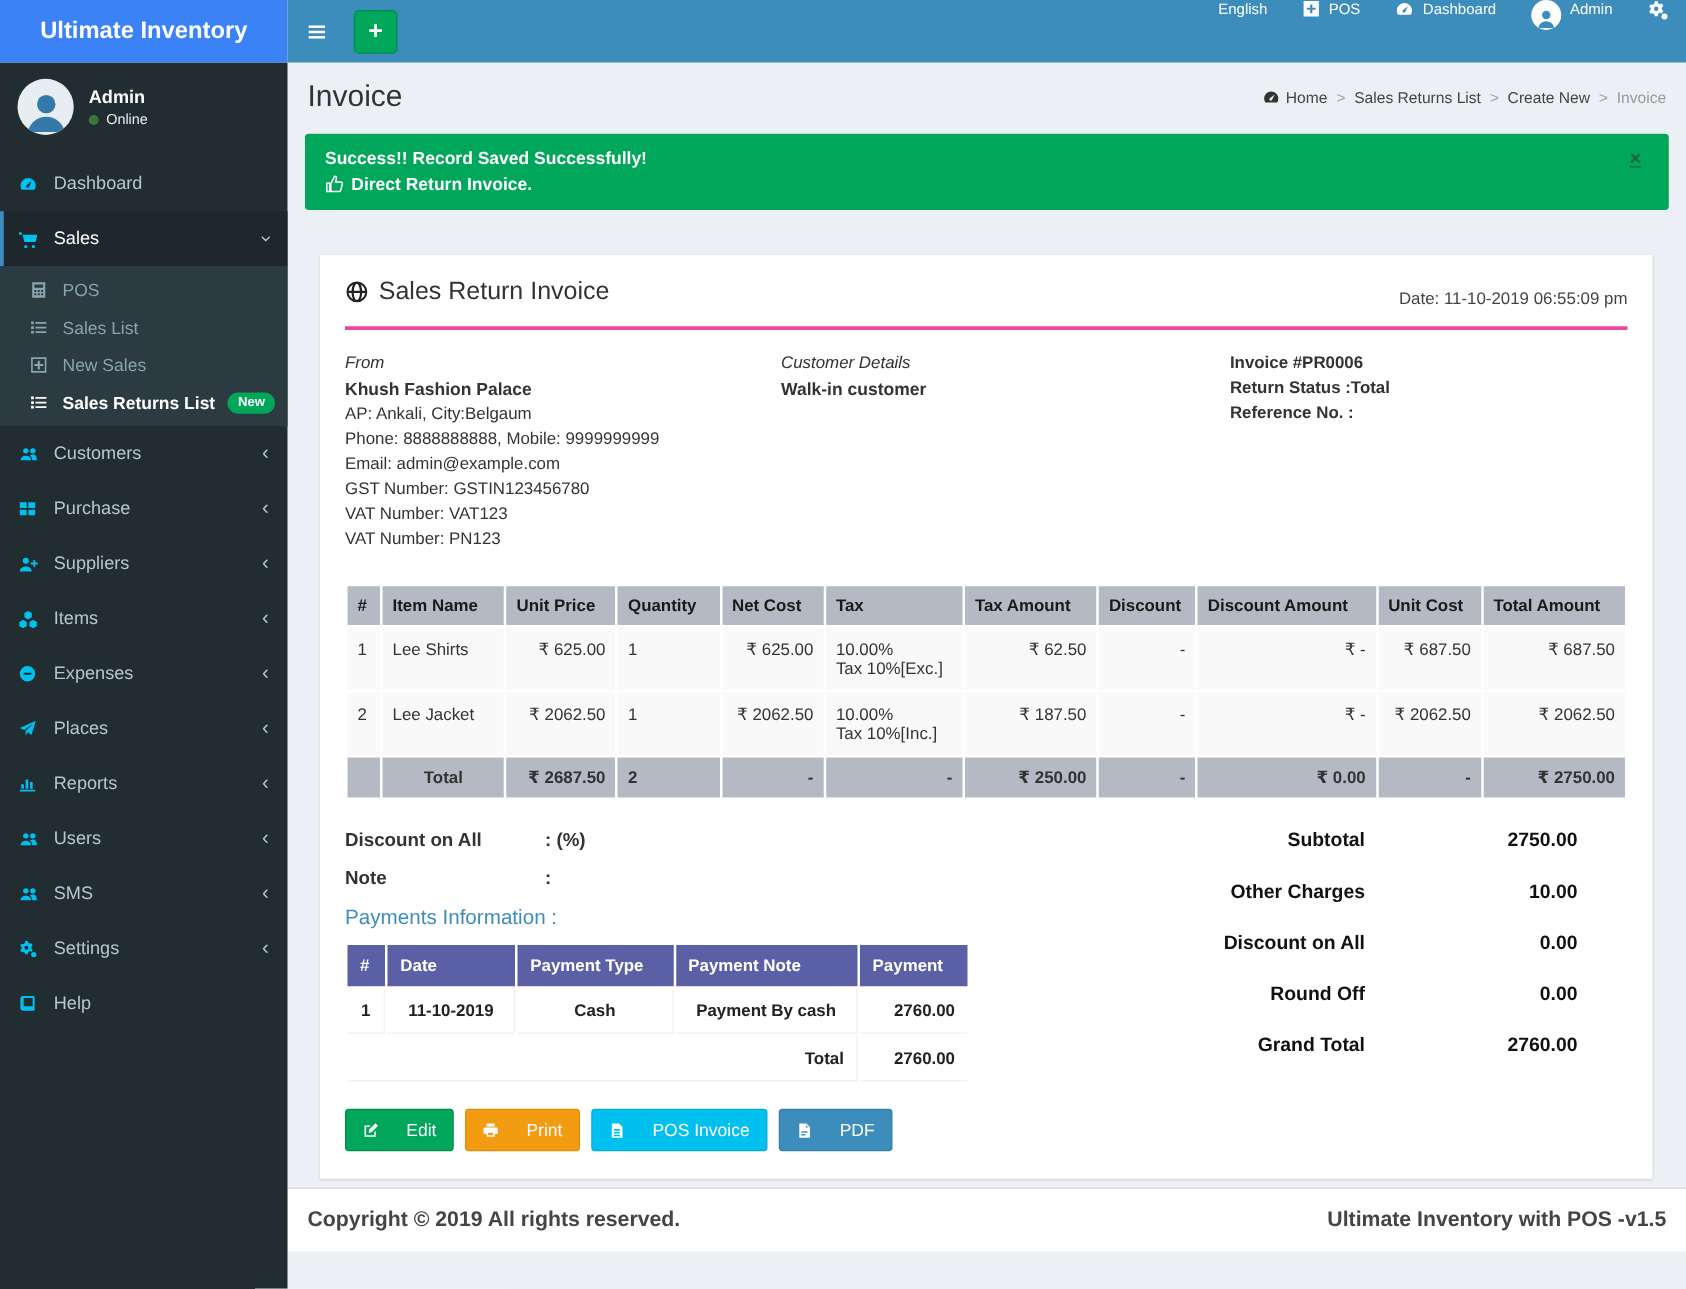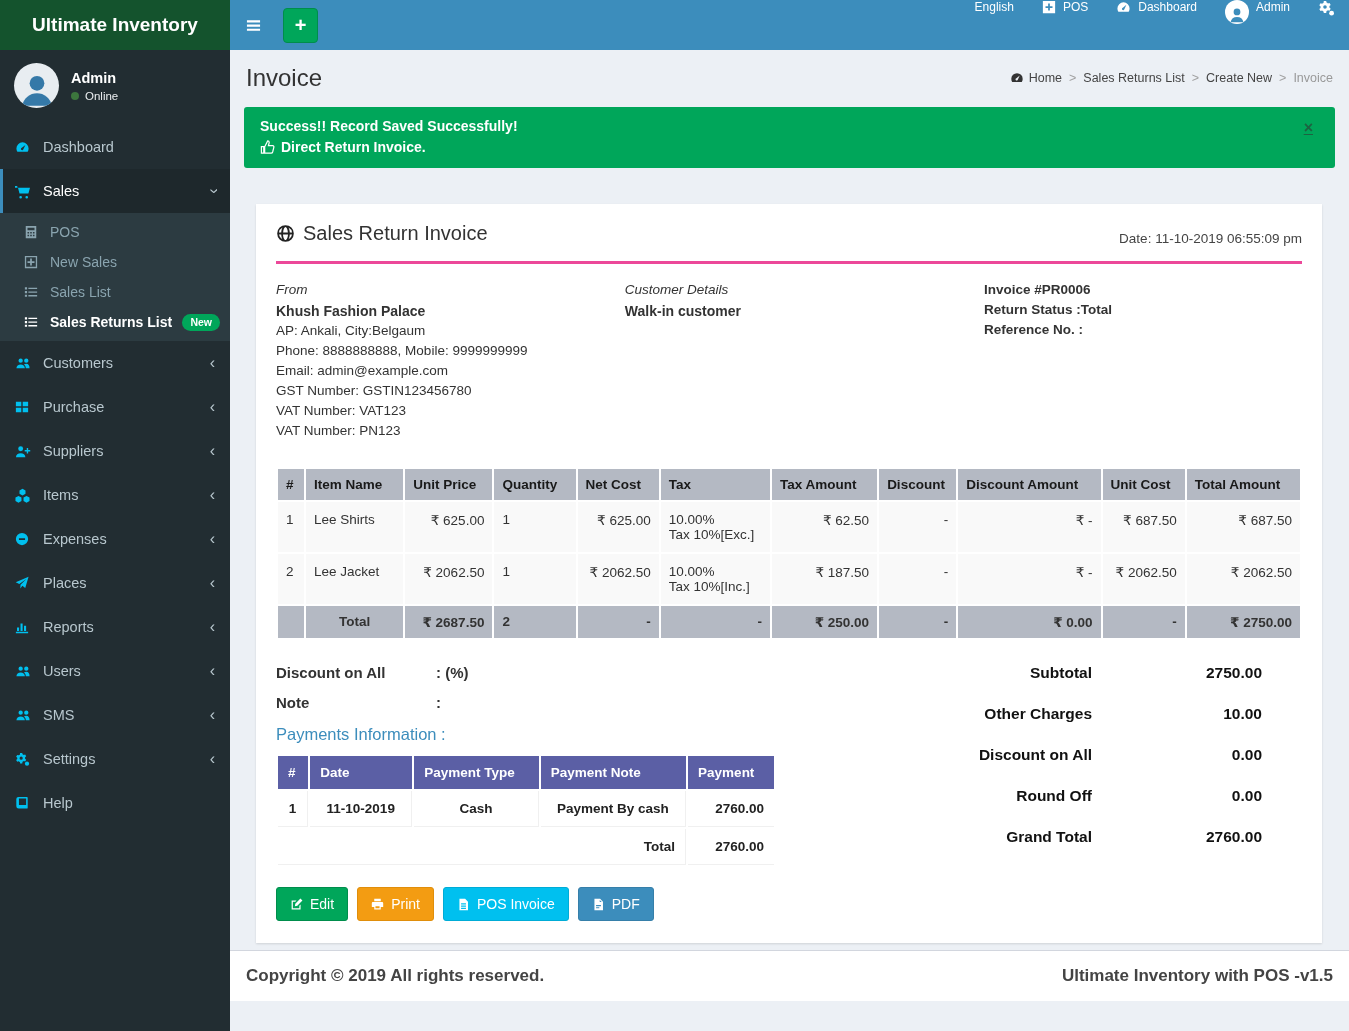--- a/index.html
+++ b/index.html
@@ -3,21 +3,21 @@
 <meta charset="utf-8">
 <style>
   * { margin:0; padding:0; box-sizing:border-box; }
   html,body { width:1349px; height:1031px; overflow:hidden; }
   body { font-family:"Liberation Sans","DejaVu Sans",sans-serif; font-size:14px; color:#333; background:#ecf0f5; position:relative; }
   svg { fill:currentColor; display:block; }
   .ico { display:inline-block; vertical-align:middle; }
 
   
   .topbar { position:absolute; top:0; left:0; width:100%; height:50px; display:flex; z-index:30; }
-  .logo { width:230px; height:50px; background:#14532d; color:#fff; font-size:19px; font-weight:bold; display:flex; align-items:center; justify-content:center; flex:0 0 230px; }
+  .logo { width:230px; height:50px; background:#3b82f6; color:#fff; font-size:19px; font-weight:bold; display:flex; align-items:center; justify-content:center; flex:0 0 230px; }
   .navbar { flex:1; background:#3c8dbc; display:flex; align-items:center; }
   .hamburger { width:46px; height:50px; display:flex; align-items:center; justify-content:center; color:#fff; cursor:pointer; }
   .addbtn { width:35px; height:35px; margin-left:7px; background:#00a65a; border:1px solid #008d4c; border-radius:4px; color:#fff; font-size:20px; font-weight:bold; display:flex; align-items:center; justify-content:center; cursor:pointer; line-height:1; }
   .nav-right { margin-left:auto; display:flex; align-items:center; height:50px; }
   .nav-item { color:#fff; font-size:12px; padding:0 14px; height:50px; display:flex; gap:7px; cursor:pointer; }
   .nav-avatar { width:24px; height:24px; border-radius:50%; background:#fff; color:#3c8dbc; display:flex; align-items:flex-end; justify-content:center; overflow:hidden; }
 
   
   .sidebar { position:absolute; top:50px; left:0; width:230px; bottom:0; background:#222d32; z-index:20; }
   .user-panel { display:flex; align-items:center; gap:12px; padding:13px 14px; }
@@ -87,21 +87,21 @@
   table.pay { width:500px; border-collapse:separate; border-spacing:2px; font-size:13.5px; }
   table.pay th { background:#5b5fa5; color:#fff; font-weight:bold; text-align:left; padding:9px 10px; }
   table.pay td { padding:10px 10px; font-weight:bold; color:#222; border-bottom:1px solid #f0f0f0; background:#fff; }
   table.pay td.divr { border-right:1px solid #f0f0f0; }
 
   .sum-row { display:flex; justify-content:flex-end; align-items:baseline; margin-bottom:23px; font-size:15.5px; font-weight:bold; color:#111; }
   .sum-label { text-align:right; }
   .sum-value { width:170px; text-align:right; }
 
   .actions { margin-top:18px; display:flex; gap:9px; }
-  .btn { display:flex; align-items:center; gap:7px; color:#fff; font-size:14px; padding:8px 13px; border-radius:3px; border:1px solid transparent; cursor:pointer; }
+  .btn { display:flex; align-items:center; gap:22px; color:#fff; font-size:14px; padding:8px 13px; border-radius:3px; border:1px solid transparent; cursor:pointer; }
   .btn-edit { background:#00a65a; border-color:#008d4c; }
   .btn-print { background:#f39c12; border-color:#e08e0b; }
   .btn-pos { background:#00c0ef; border-color:#00acd6; }
   .btn-pdf { background:#3c8dbc; border-color:#367fa9; }
 
   .footer { background:#fff; border-top:1px solid #d2d6de; margin-top:7px; padding:15px 16px; display:flex; justify-content:space-between; font-weight:bold; color:#444; font-size:17px; }
 </style>
 </head>
 <body>
 
@@ -198,32 +198,32 @@
         <span class="mi">
             <svg width="14" height="14" viewBox="0 0 16 16">
               <path fill-rule="evenodd" d="M2 1h12v14H2V1zm2 2v3h8V3H4zm0 5v1.8h1.8V8H4zm3.1 0v1.8h1.8V8H7.1zm3.1 0v1.8H12V8h-1.8zM4 11v1.8h1.8V11H4zm3.1 0v1.8h1.8V11H7.1zm3.1 0v1.8H12V11h-1.8z"></path>
             </svg>
           </span>
         <span class="lbl">POS</span>
       </li>
       <li class="s-item">
         <span class="mi">
             <svg width="14" height="14" viewBox="0 0 16 16">
-              <path fill-rule="evenodd" d="M1 1h14v14H1V1zm1.5 1.5v11h11v-11h-11zM7 4h2v3h3v2H9v3H7V9H4V7h3V4z"></path>
-            </svg>
-          </span>
-        <span class="lbl">New Sales</span>
+              <path d="M1 2.5h2.5V5H1zM5 3h10v1.5H5zM1 6.8h2.5v2.5H1zm4 .5h10v1.5H5zM1 11h2.5v2.5H1zm4 .5h10V13H5z"></path>
+            </svg>
+          </span>
+        <span class="lbl">Sales List</span>
       </li>
       <li class="s-item">
         <span class="mi">
             <svg width="14" height="14" viewBox="0 0 16 16">
-              <path d="M1 2.5h2.5V5H1zM5 3h10v1.5H5zM1 6.8h2.5v2.5H1zm4 .5h10v1.5H5zM1 11h2.5v2.5H1zm4 .5h10V13H5z"></path>
-            </svg>
-          </span>
-        <span class="lbl">Sales List</span>
+              <path fill-rule="evenodd" d="M1 1h14v14H1V1zm1.5 1.5v11h11v-11h-11zM7 4h2v3h3v2H9v3H7V9H4V7h3V4z"></path>
+            </svg>
+          </span>
+        <span class="lbl">New Sales</span>
       </li>
       <li class="s-item active">
         <span class="mi">
             <svg width="14" height="14" viewBox="0 0 16 16">
               <path d="M1 2.5h2.5V5H1zM5 3h10v1.5H5zM1 6.8h2.5v2.5H1zm4 .5h10v1.5H5zM1 11h2.5v2.5H1zm4 .5h10V13H5z"></path>
             </svg>
           </span>
         <span class="lbl">Sales Returns List</span>
         <span class="badge-new">New</span>
       </li>

